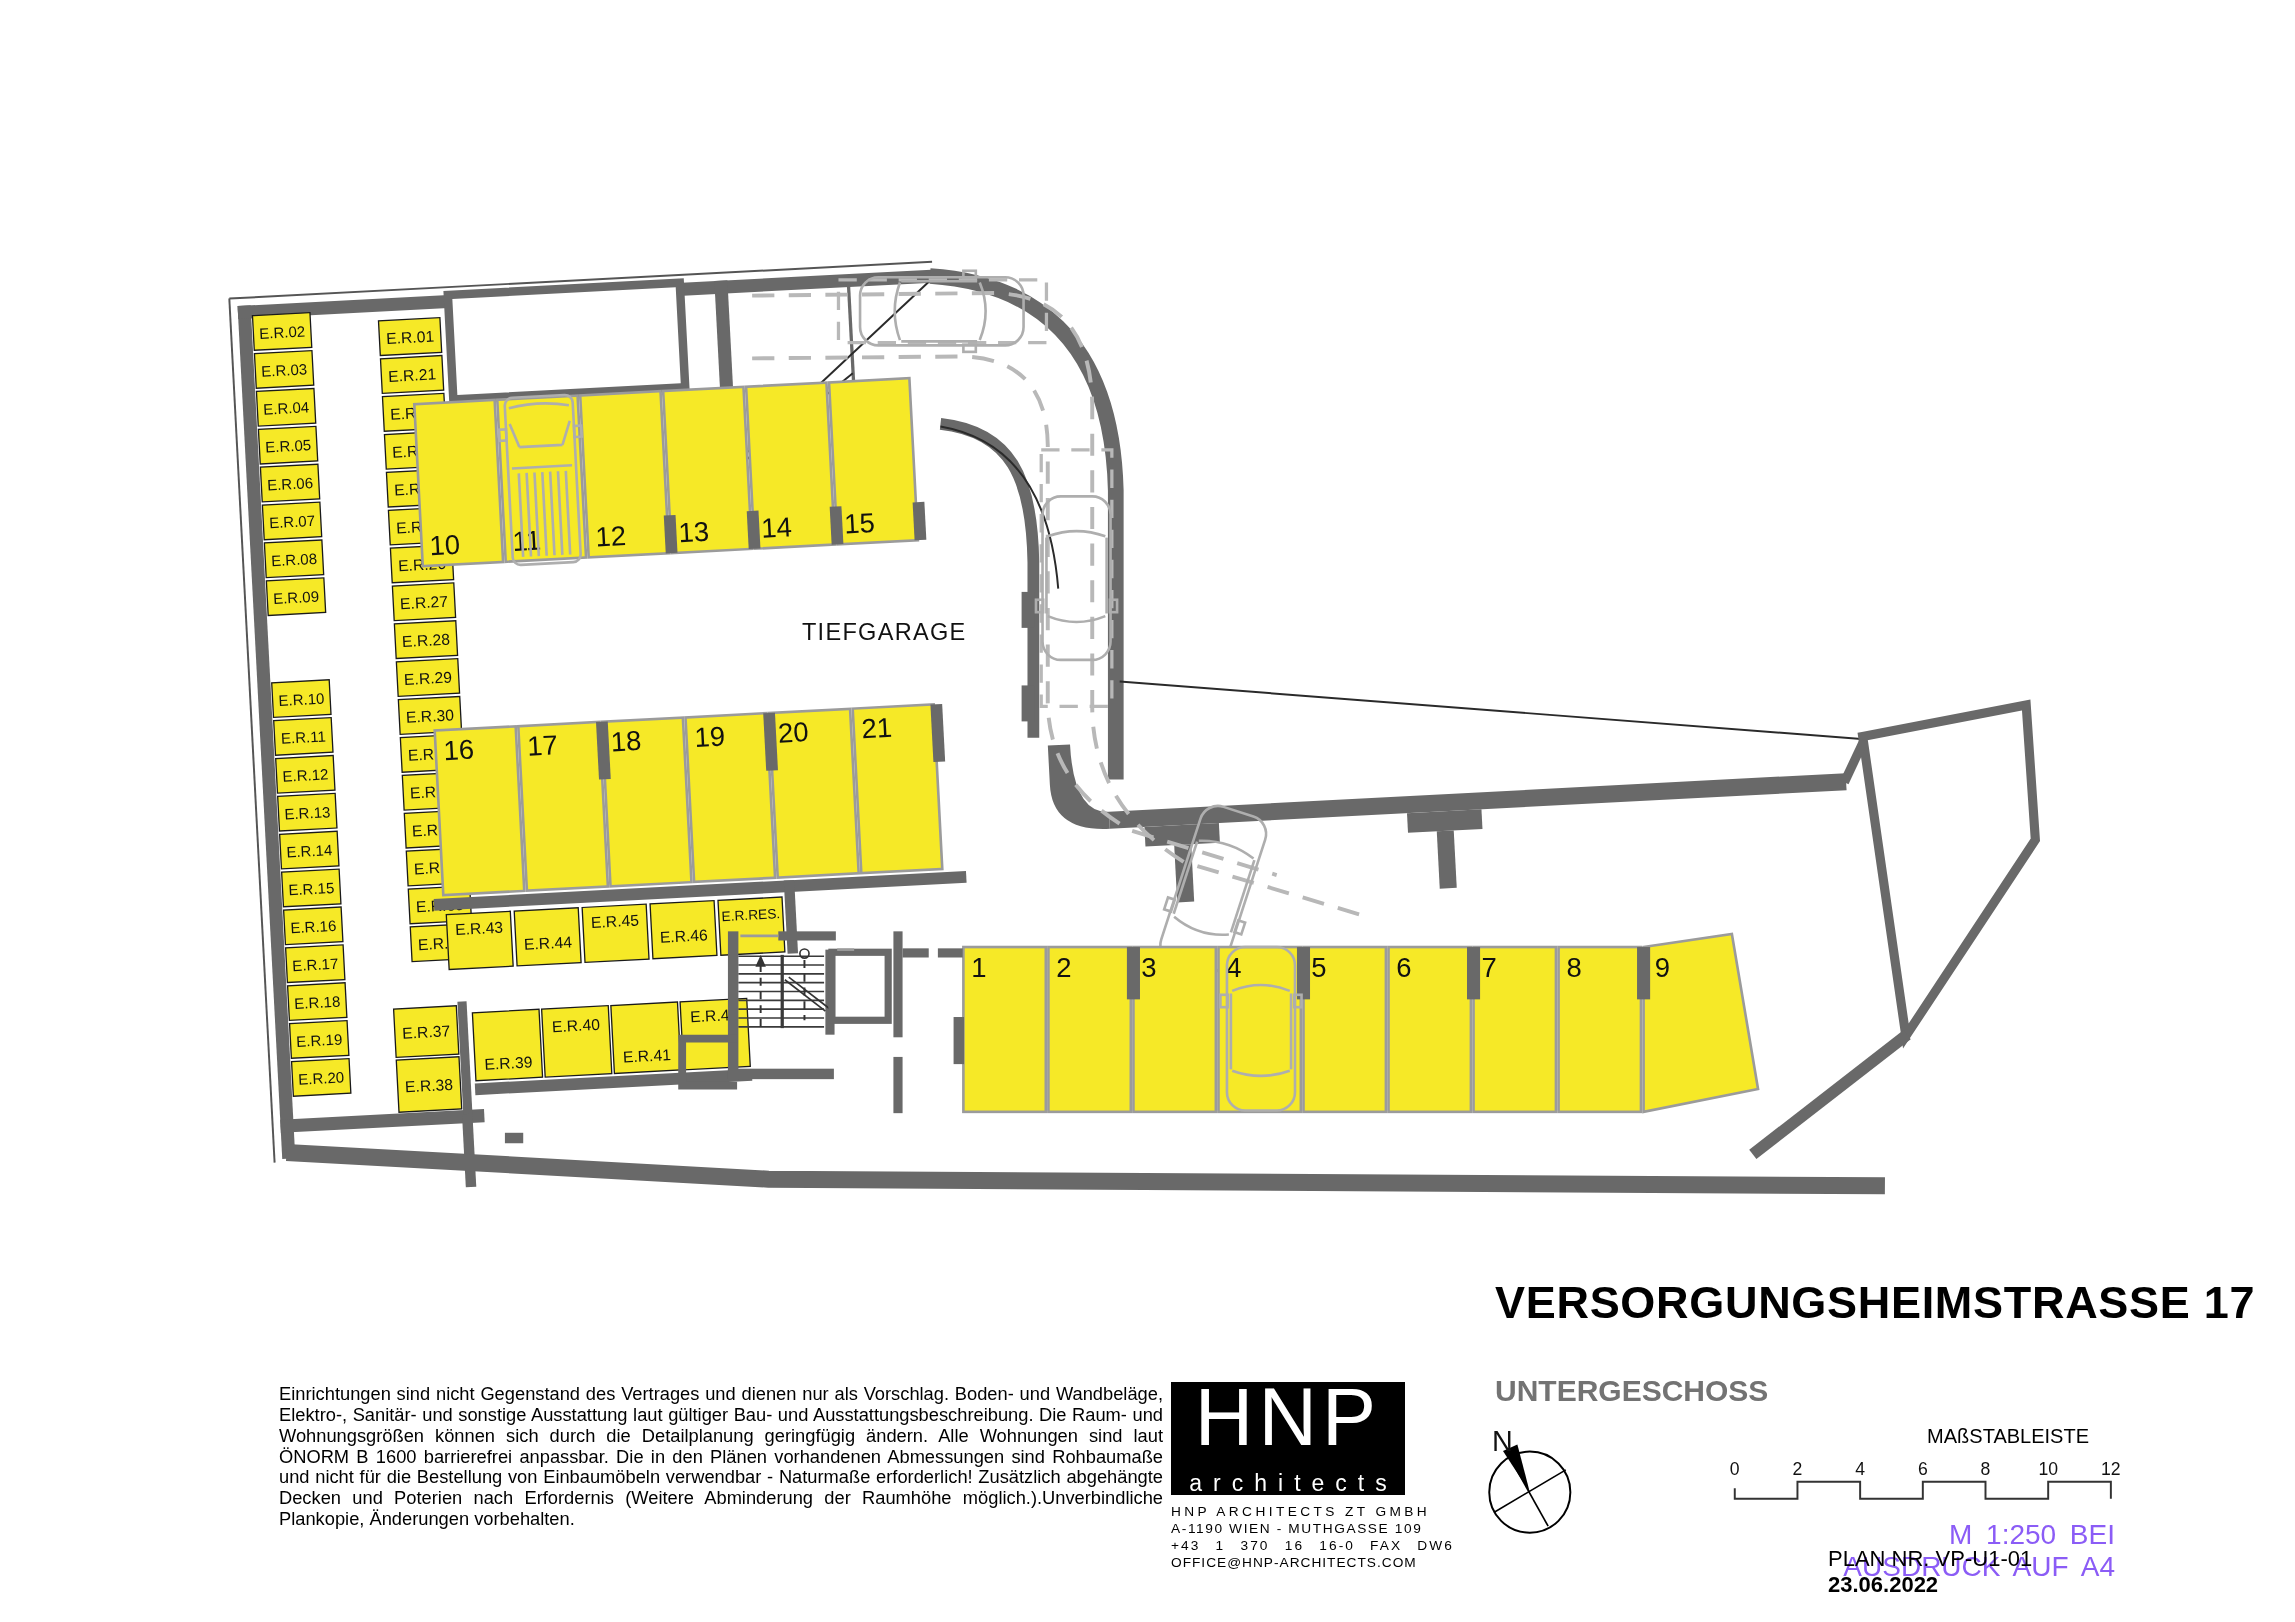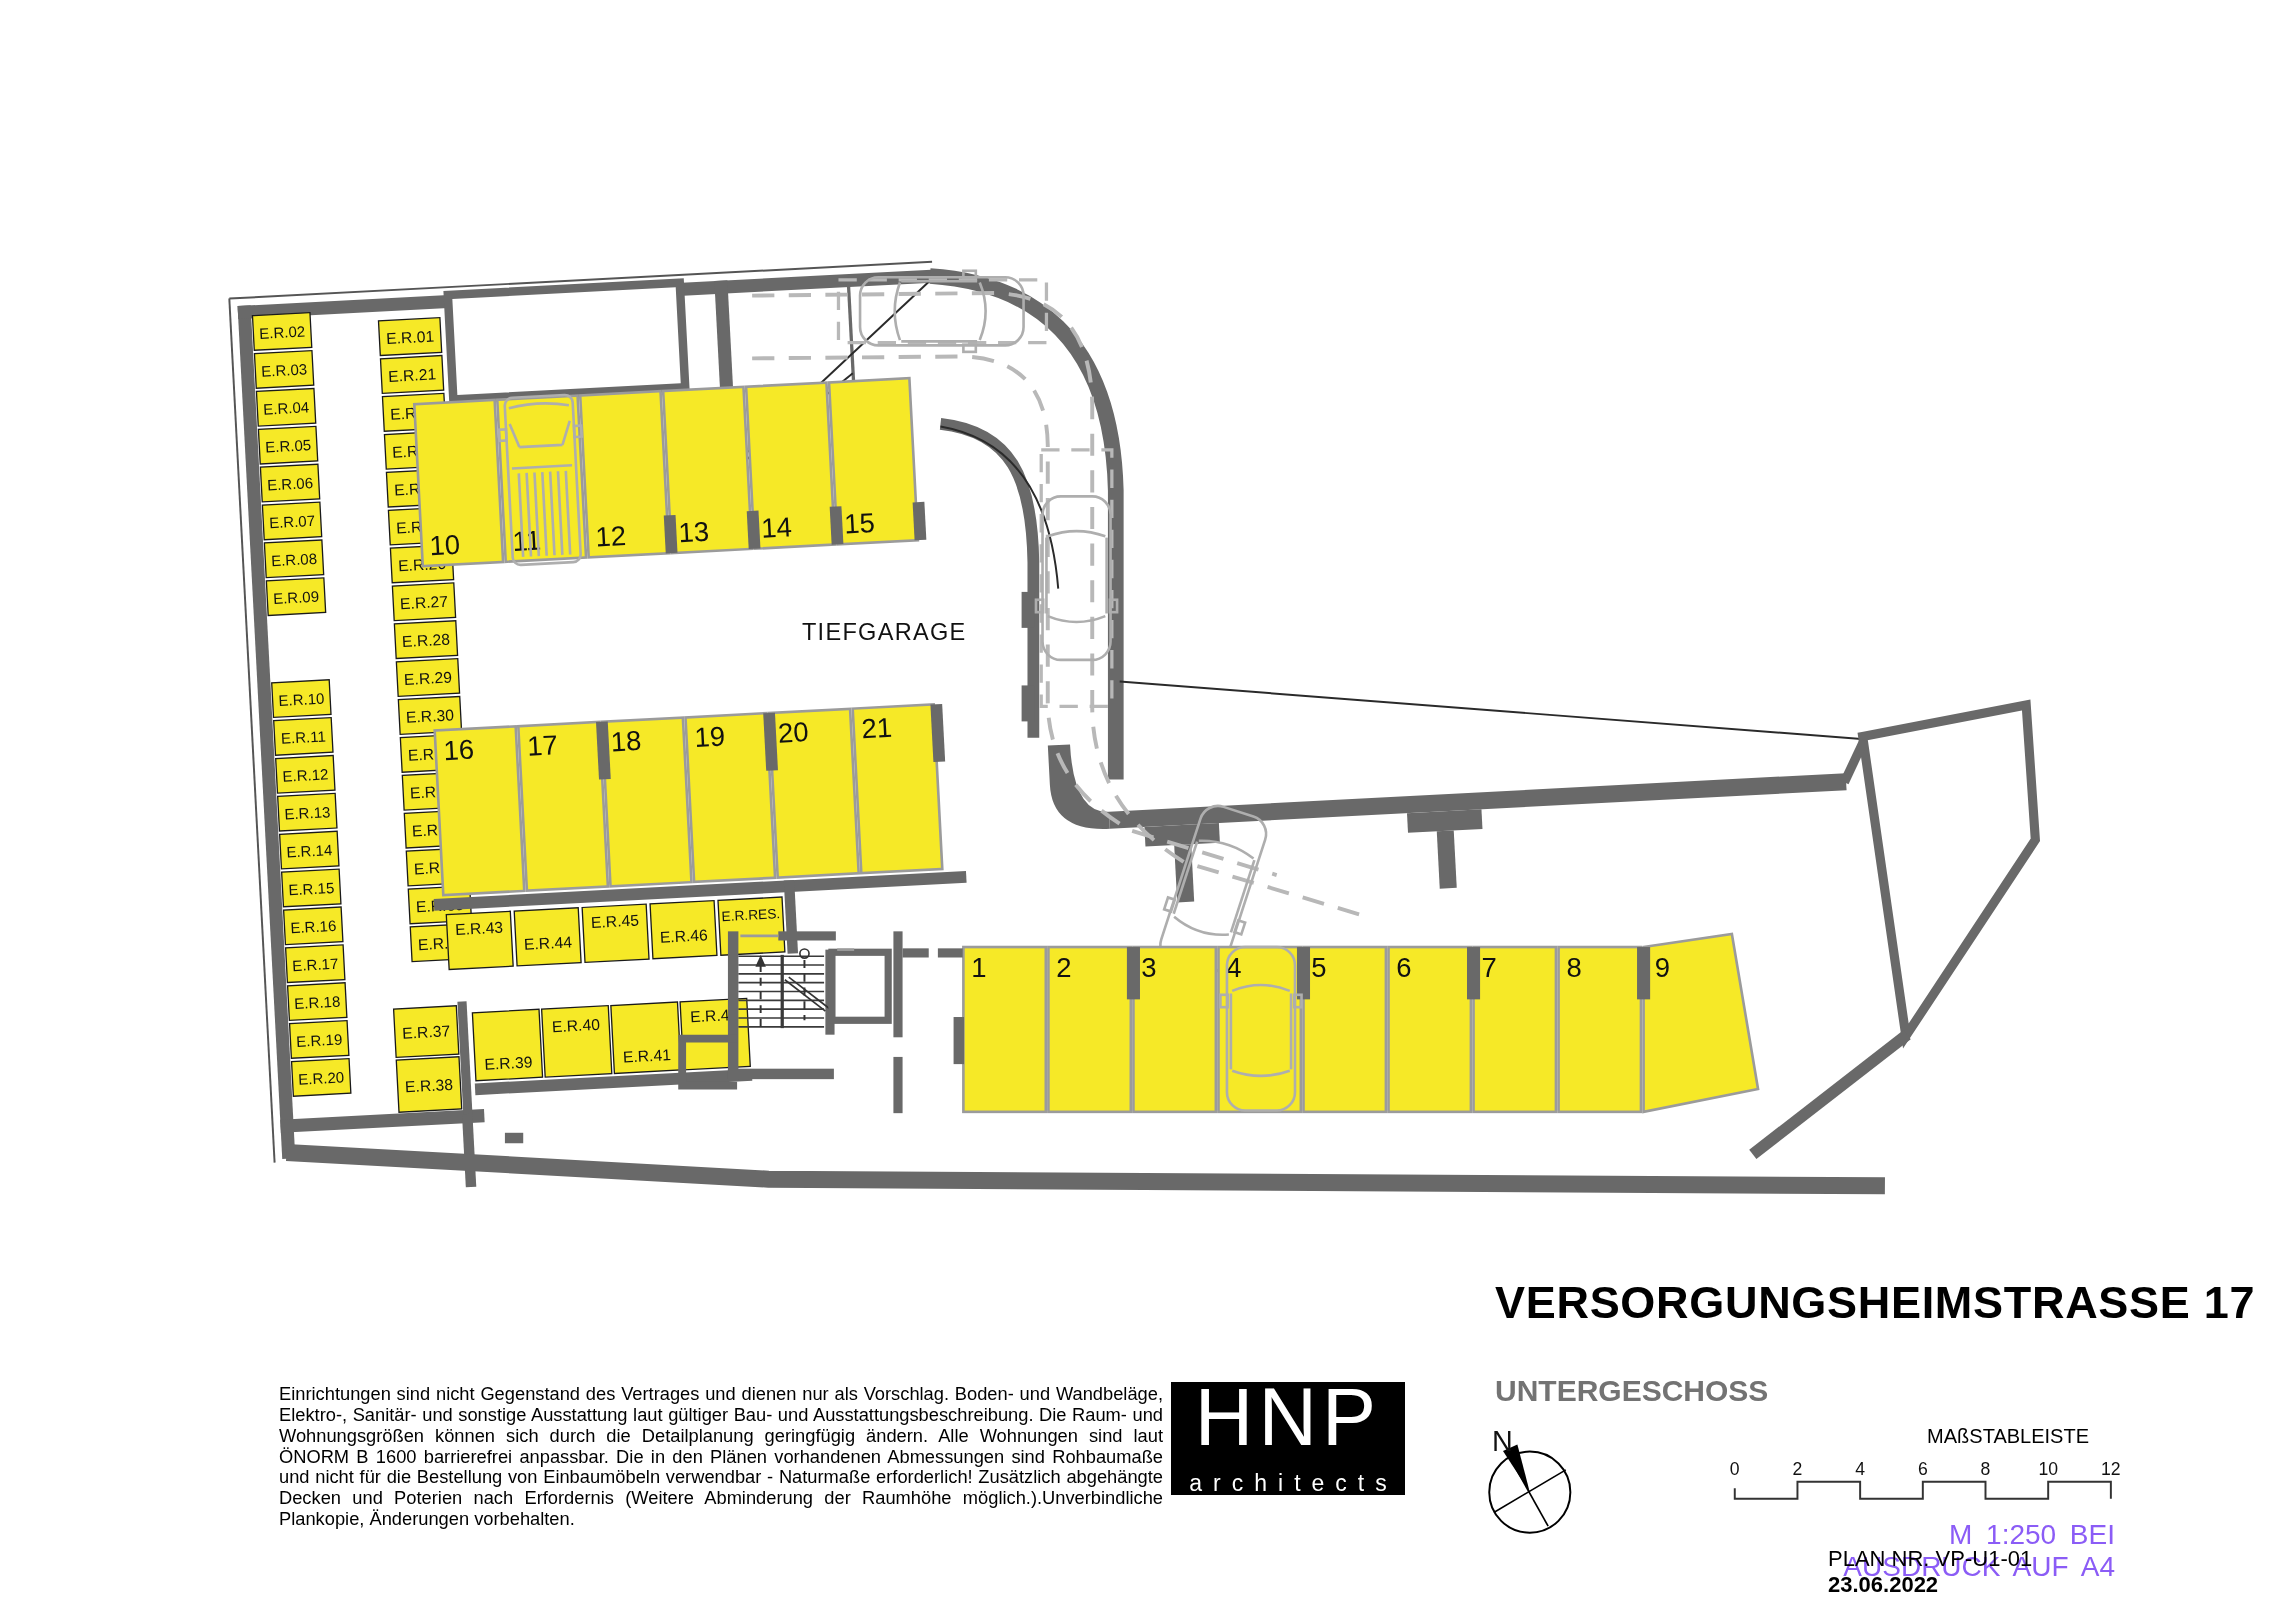--- a/index.html
+++ b/index.html
@@ -339,20 +339,26 @@
   </svg>
 
   <div id="title-main" class="abs">VERSORGUNGSHEIMSTRASSE 17</div>
   <div id="title-sub" class="abs">UNTERGESCHOSS</div>
   <div id="disclaimer" class="abs">Einrichtungen sind nicht Gegenstand des Vertrages und dienen nur als Vorschlag. Boden- und Wandbeläge, Elektro-, Sanitär- und sonstige Ausstattung laut gültiger Bau- und Ausstattungsbeschreibung. Die Raum- und Wohnungsgrößen können sich durch die Detailplanung geringfügig ändern. Alle Wohnungen sind laut ÖNORM B 1600 barrierefrei anpassbar. Die in den Plänen vorhandenen Abmessungen sind Rohbaumaße und nicht für die Bestellung von Einbaumöbeln verwendbar - Naturmaße erforderlich! Zusätzlich abgehängte Decken und Poterien nach Erfordernis (Weitere Abminderung der Raumhöhe möglich.).Unverbindliche Plankopie, Änderungen vorbehalten.</div>
 
   <div id="logo-box" class="abs">
     <div id="logo-name">HNP</div>
     <div id="logo-tagline">architects</div>
   </div>
+  <div id="logo-address" class="abs">
+    <div>HNP ARCHITECTS ZT GMBH</div>
+    <div>A-1190 WIEN - MUTHGASSE 109</div>
+    <div>+43 1 370 16 16-0 FAX DW6</div>
+    <div>OFFICE@HNP-ARCHITECTS.COM</div>
+  </div>
 
   <svg class="abs" style="left:1465px;top:1413px" width="144" height="157" viewBox="0 0 220 240">
     <circle cx="99" cy="121" r="62" fill="none" stroke="#000" stroke-width="3"></circle>
     <line x1="154" y1="87" x2="44" y2="152" stroke="#000" stroke-width="2.5"></line>
     <line x1="65" y1="62" x2="127" y2="173" stroke="#000" stroke-width="2.5"></line>
     <polygon points="99,121 58,58 80,48" fill="#000"></polygon>
     <text x="57" y="58" text-anchor="middle" font-size="44">N</text>
   </svg>
 
   <div id="scale-label" class="abs">MAßSTABLEISTE</div>

